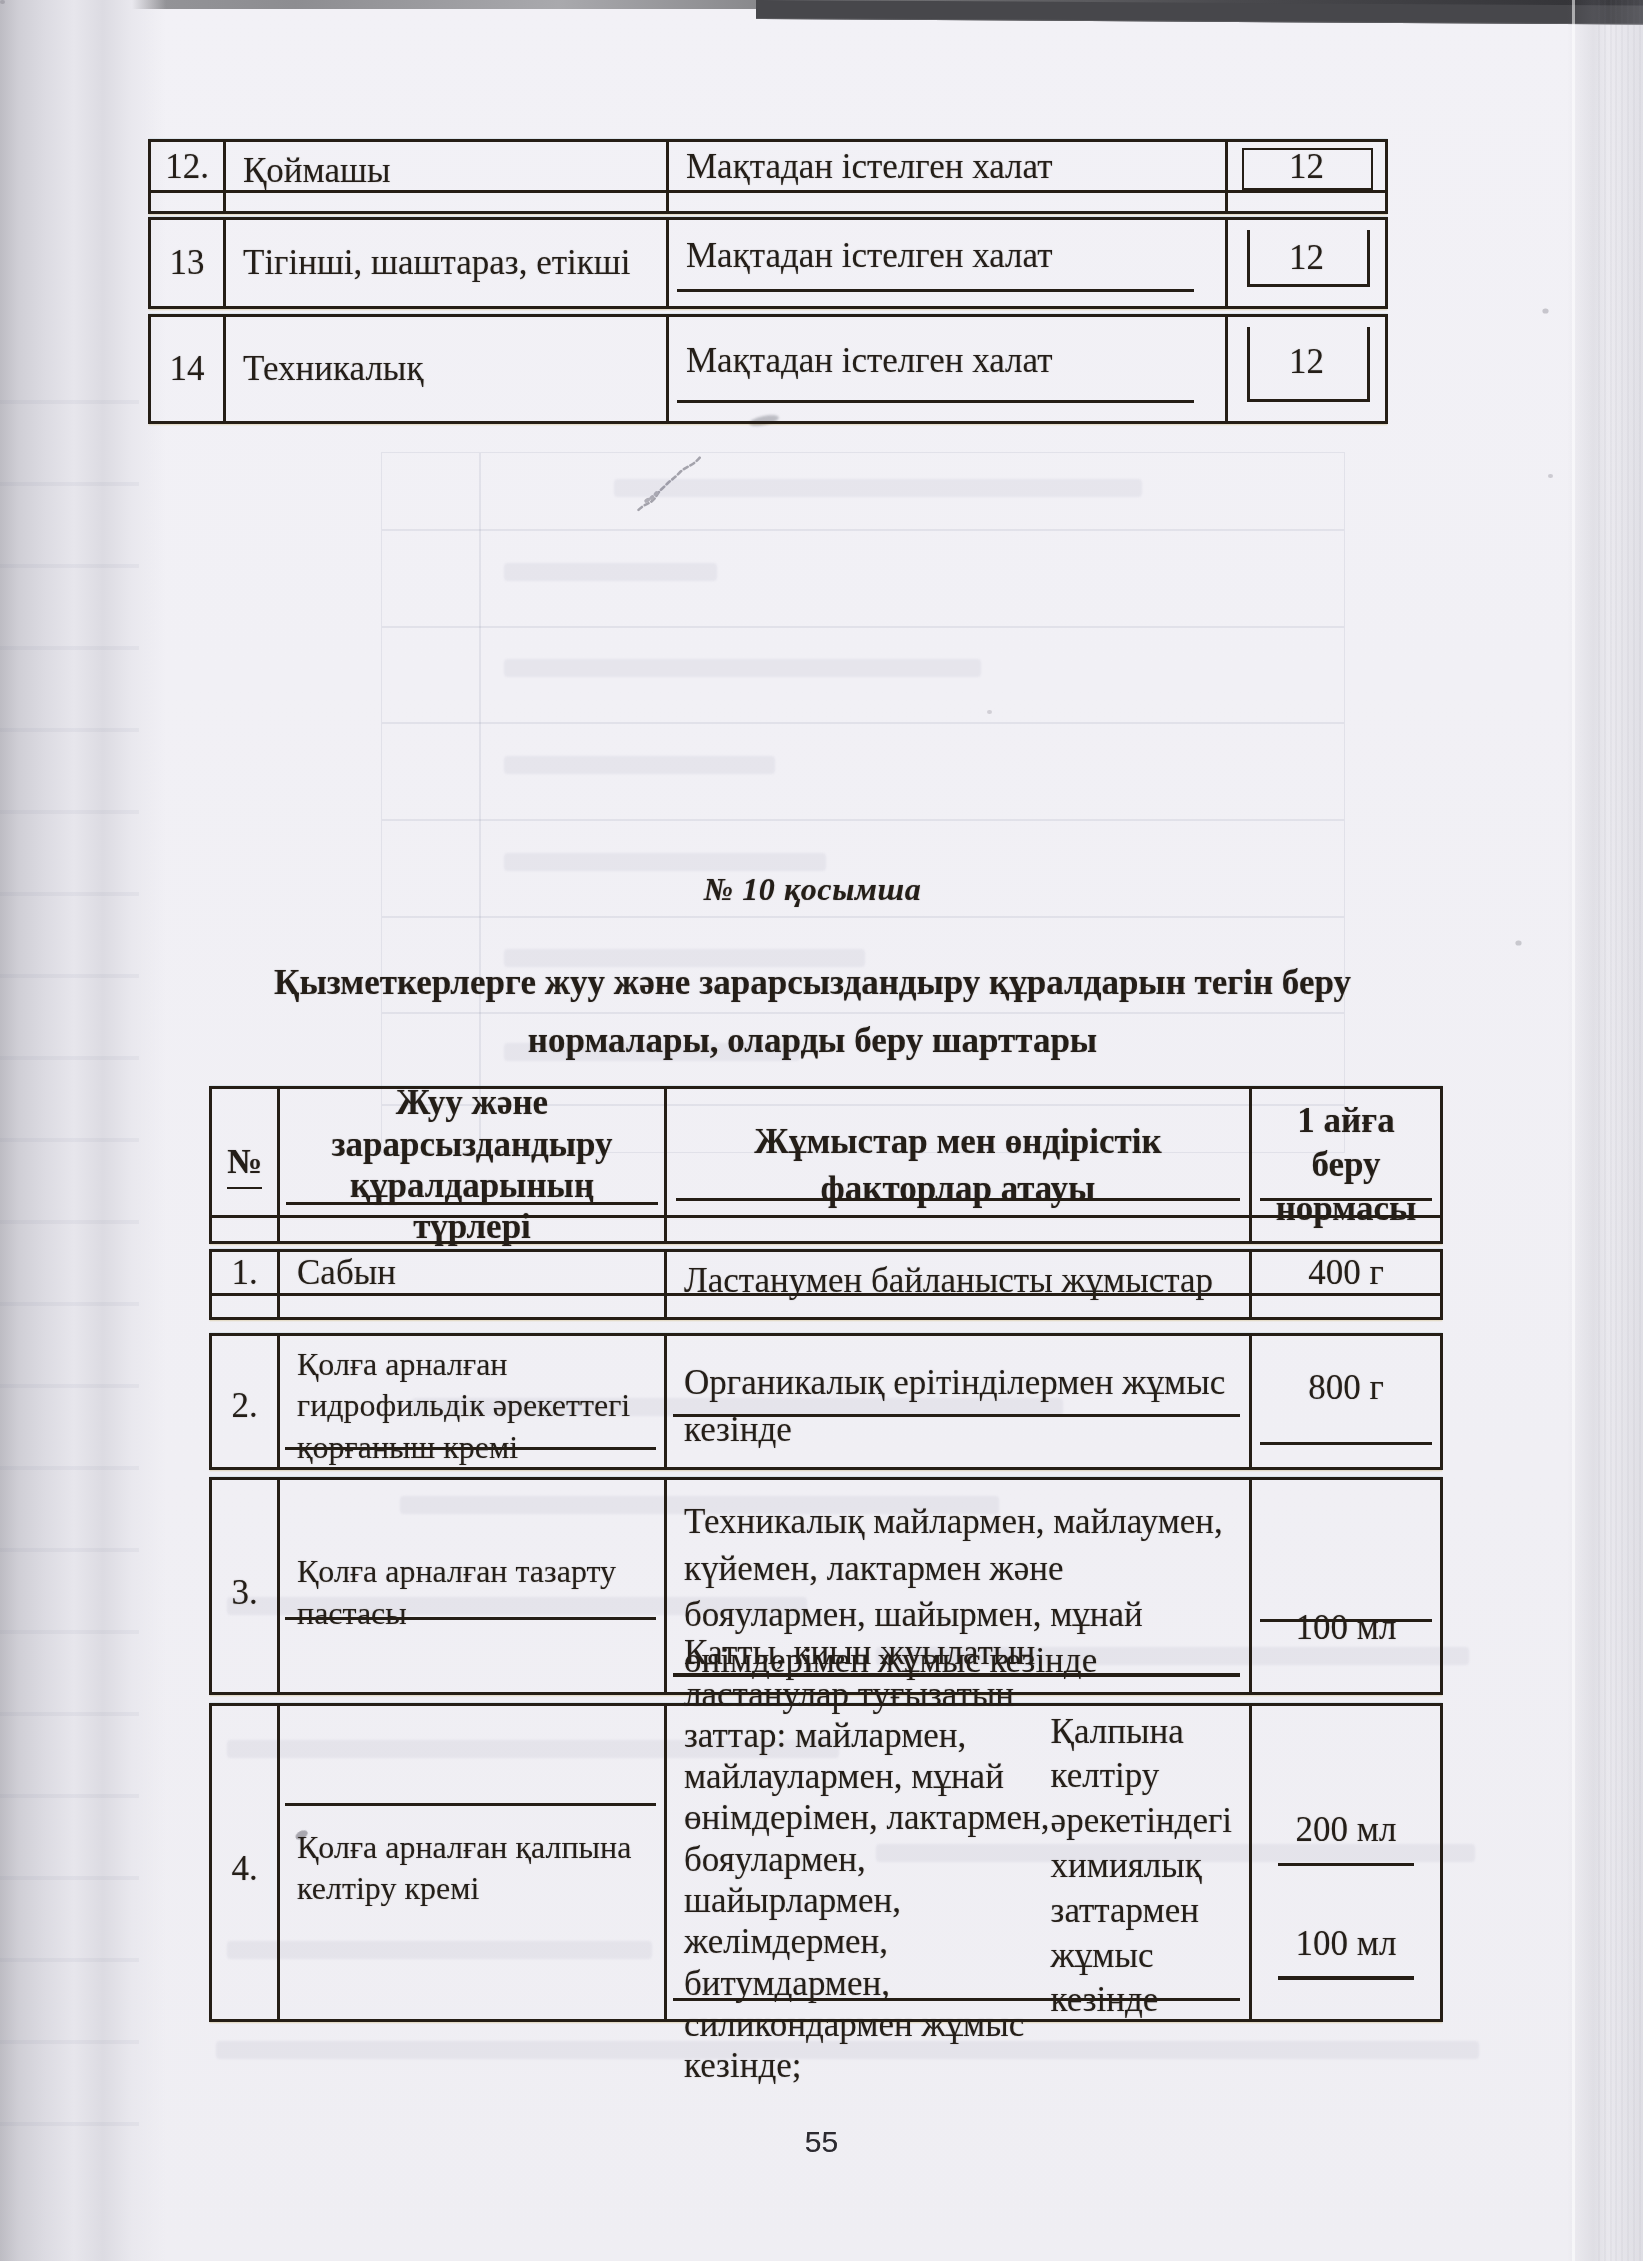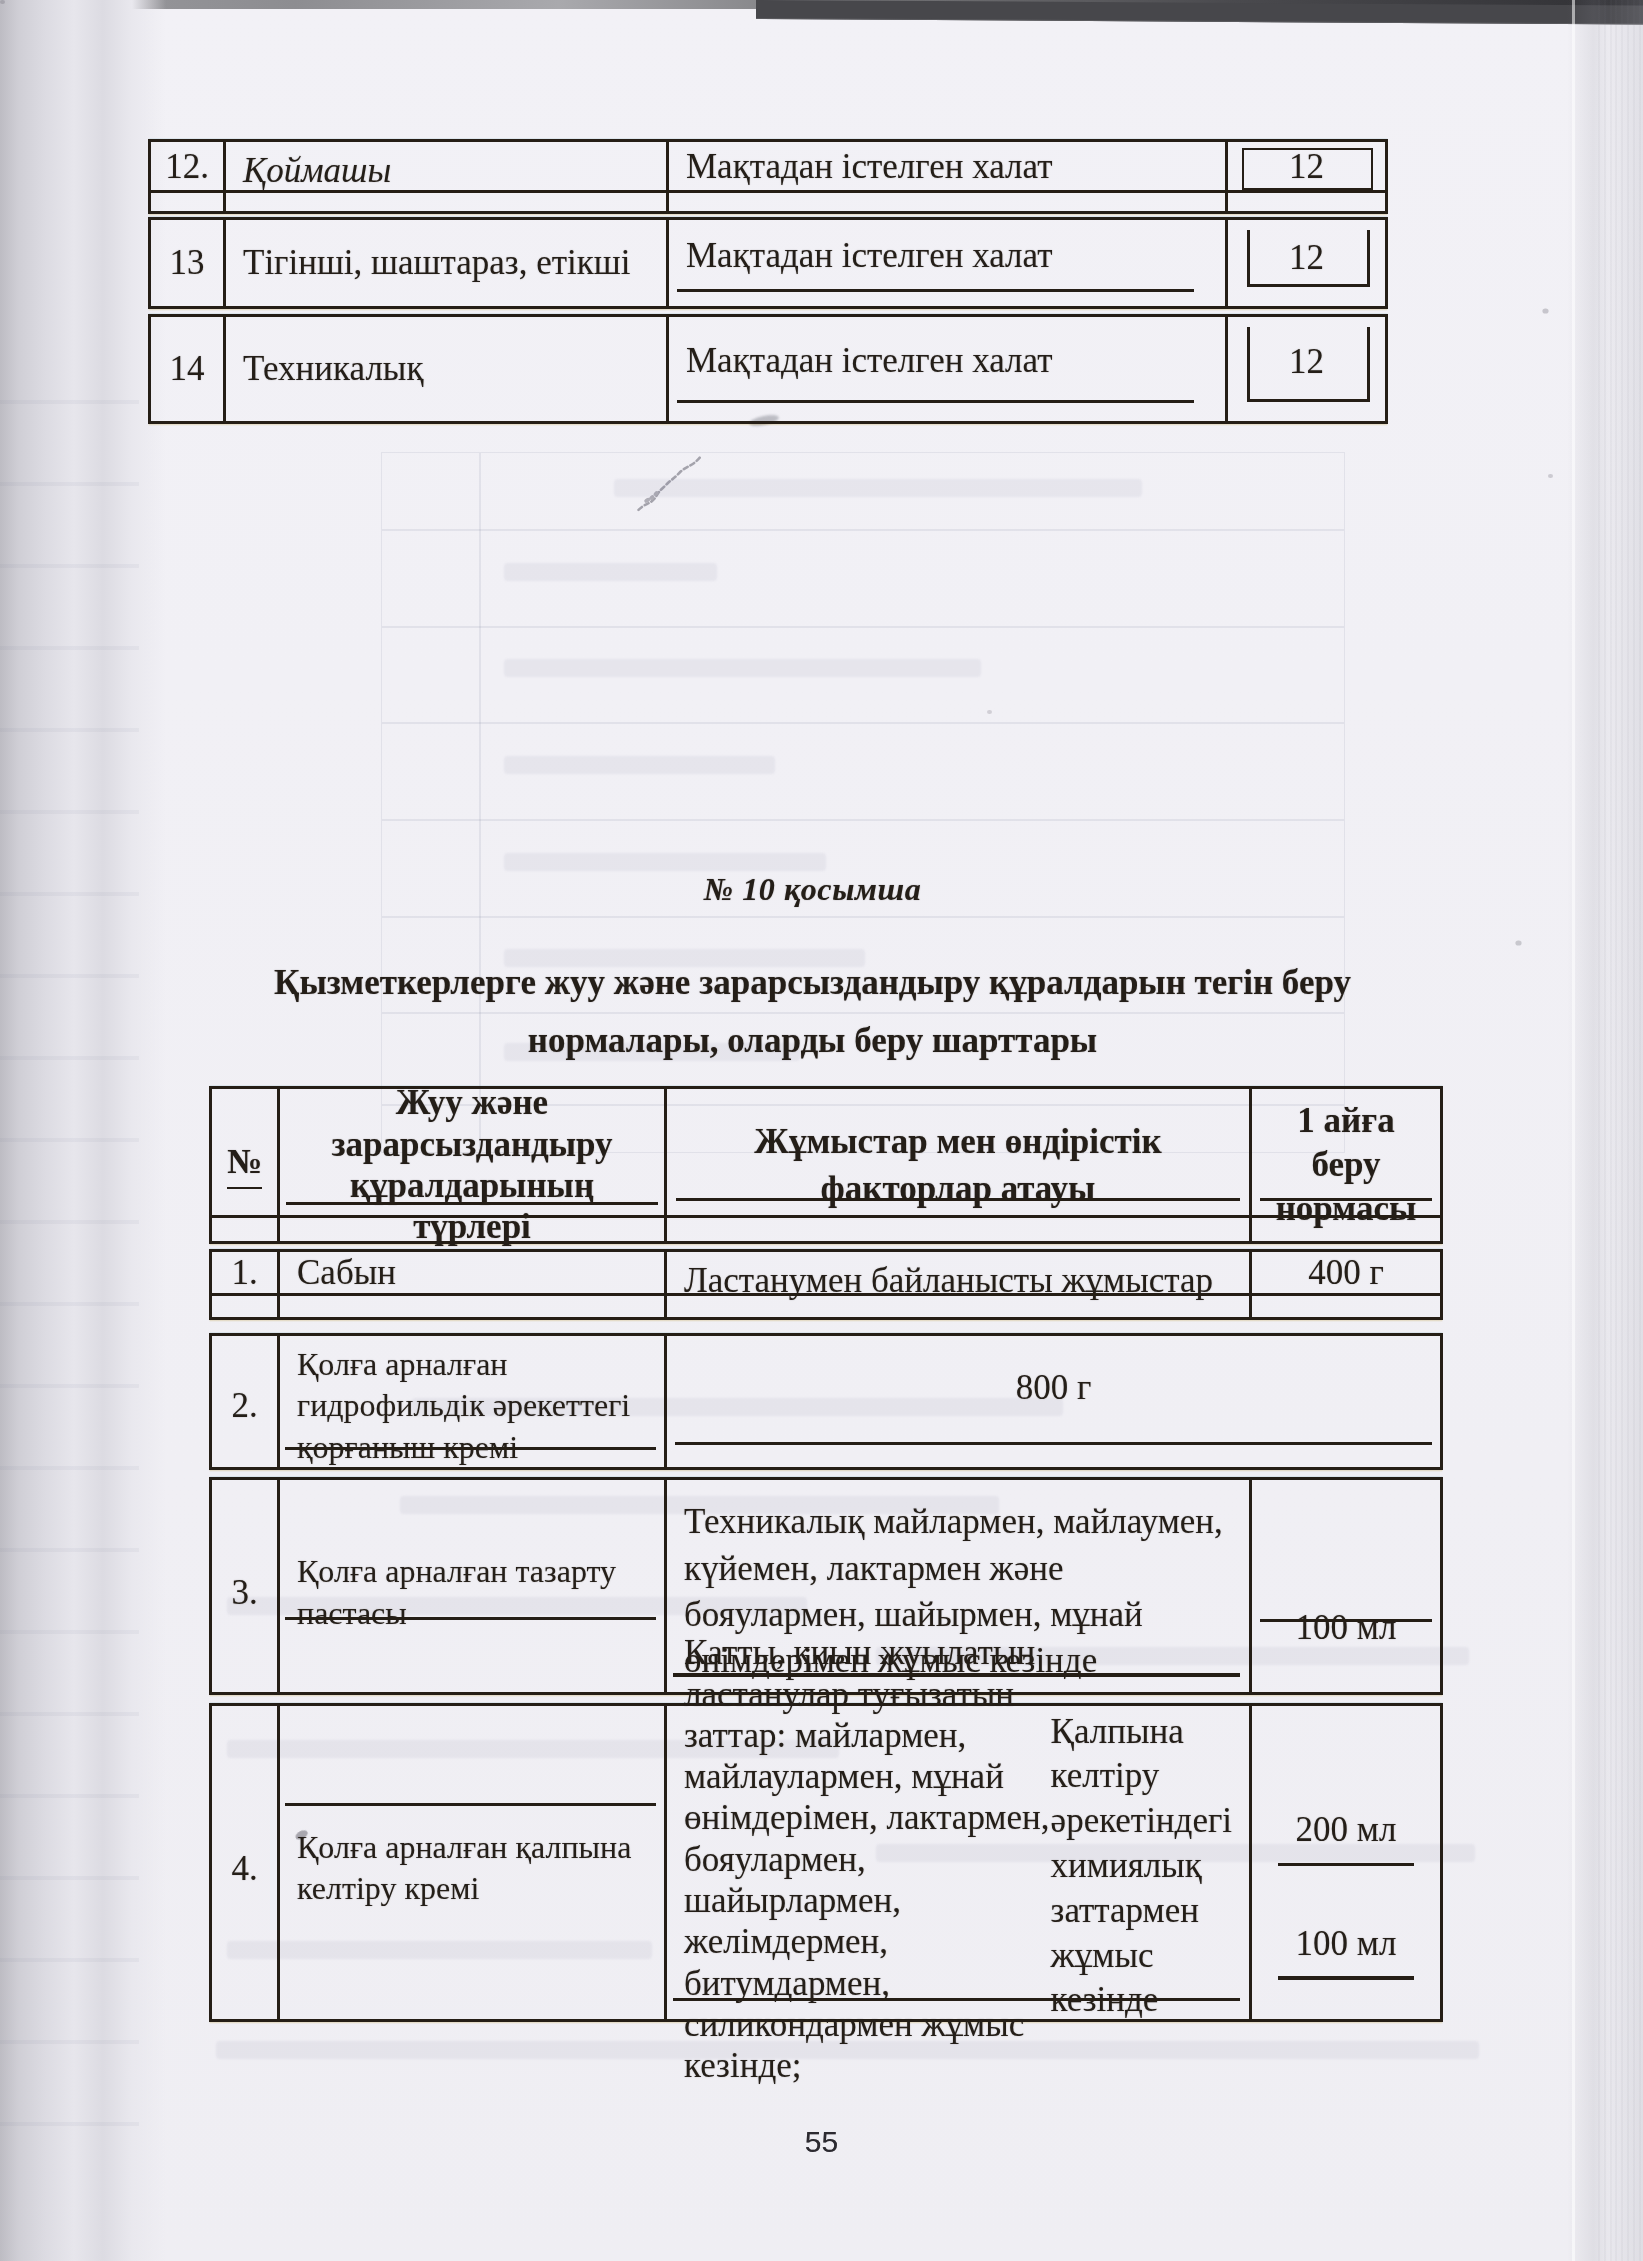--- a/index.html
+++ b/index.html
@@ -134,21 +134,21 @@
     <path d="M8,92 C20,80 28,84 36,70 C44,58 40,64 52,52 C62,42 58,48 72,34 C84,22 90,26 104,10" fill="none" stroke="#8b8a94" stroke-width="4" stroke-linecap="round" stroke-dasharray="7 5"></path>
     <path d="M20,78 C30,72 26,76 38,64" fill="none" stroke="#9a98a2" stroke-width="6" stroke-linecap="round" stroke-dasharray="3 6"></path>
   </svg>
   <div class="smudge"></div>
   <div class="smudge2"></div>
 
   <div class="rowbox" style="left:148px;top:139px;width:1240px;height:75px;">
     <div class="cell vline t1-c1" style="padding-bottom:19.3px;">
       <span class="txt">12.</span>
     </div>
-    <div class="cell vline t1-c2" style="padding-bottom:11px;font-style:italic;">
+    <div class="cell vline t1-c2" style="padding-bottom:11px;">
       <span class="txt">Қоймашы</span>
     </div>
     <div class="cell vline t1-c3" style="padding-bottom:19.3px;">
       <span class="txt">Мақтадан істелген халат</span>
     </div>
     <div class="cell t1-c4" style="padding-bottom:19.3px;">
       <div class="innerbox"></div>
       <span class="txt">12</span>
     </div>
     <div class="innerline" style="bottom:18px;"></div>
@@ -227,20 +227,24 @@
     <div class="innerline" style="bottom:20.6px;"></div>
   </div>
 
   <div class="rowbox" style="left:209px;top:1333px;width:1234px;height:137px;">
     <div class="cell vline t2-c1 top-align" style="padding-top:10.3px;">
       <span class="txt">2.</span>
     </div>
     <div class="cell vline t2-c2 top-align" style="padding-top:9px;">
       <span class="txt" style="font-size:32px;line-height:1.3;">Қолға арналған гидрофильдік әрекеттегі қорғаныш кремі</span>
       <div class="cellrule" style="left:5.2px;right:7.7px;bottom:17px;"></div>
+    </div>
+    <div class="cell vline t2-c3 top-align" style="padding-top:9px;">
+      <span class="txt" style="line-height:1.35;">Органикалық ерітінділермен жұмыс кезінде</span>
+      <div class="cellrule" style="left:6.4px;right:9px;bottom:50px;"></div>
     </div>
     <div class="cell t2-c4" style="padding-bottom:26px;">
       <span class="txt">800 г</span>
       <div class="cellrule" style="left:7.7px;right:7.7px;bottom:22px;"></div>
     </div>
   </div>
 
   <div class="rowbox" style="left:209px;top:1477px;width:1234px;height:218px;">
     <div class="cell vline t2-c1 top-align" style="padding-top:14px;">
       <span class="txt">3.</span>

